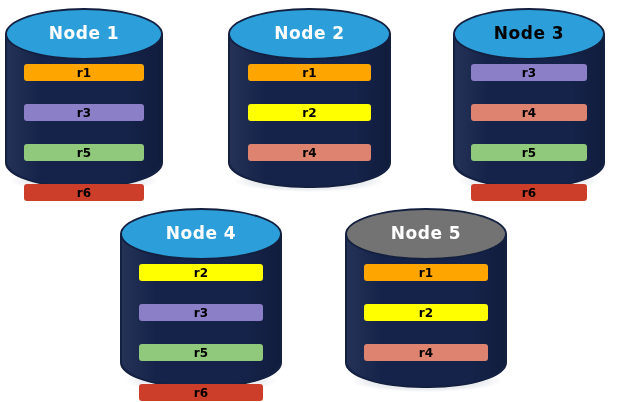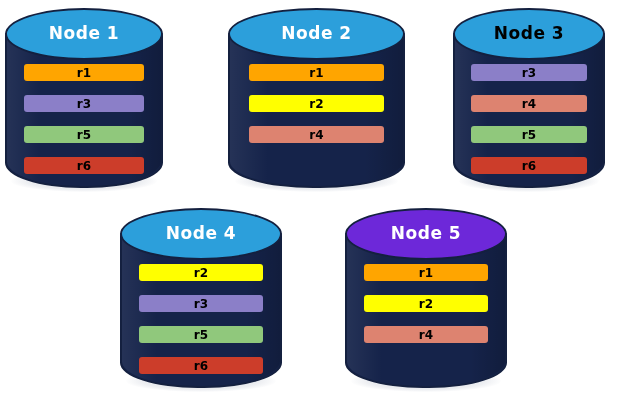--- a/index.html
+++ b/index.html
@@ -99,21 +99,21 @@
   
   .bars {
     position: absolute;
     left: 0;
     right: 0;
     top: 56px;
     z-index: 4;
     display: flex;
     flex-direction: column;
     align-items: center;
-    gap: 14px;
+    gap: 23px;
   }
   .bar {
     width: 76%;
     height: 17px;
     border-radius: 3px;
     display: flex;
     align-items: center;
     justify-content: center;
     box-sizing: border-box;
   }
@@ -142,21 +142,21 @@
           <span class="bar-label" style="color: rgb(0, 0, 0);">r3</span>
         </div>
         <div class="bar" style="background: rgb(144, 200, 124);">
           <span class="bar-label" style="color: rgb(0, 0, 0);">r5</span>
         </div>
         <div class="bar" style="background: rgb(204, 61, 42);">
           <span class="bar-label" style="color: rgb(0, 0, 0);">r6</span>
         </div>
       </div>
     </div>
-    <div class="node" style="left: 228px; top: 8px; width: 177px; height: 180px;">
+    <div class="node" style="left: 228px; top: 8px; width: 163px; height: 180px;">
       <div class="node-shadow"></div>
       <div class="node-body" style="background: rgb(21, 35, 74);"></div>
       <div class="node-top" style="background: rgb(44, 159, 219);">
         <span class="node-title" style="color: rgb(255, 255, 255);">Node  2</span>
       </div>
       <div class="bars">
         <div class="bar" style="background: rgb(255, 165, 0);">
           <span class="bar-label" style="color: rgb(0, 0, 0);">r1</span>
         </div>
         <div class="bar" style="background: rgb(255, 255, 0);">
@@ -205,21 +205,21 @@
           <span class="bar-label" style="color: rgb(0, 0, 0);">r5</span>
         </div>
         <div class="bar" style="background: rgb(204, 61, 42);">
           <span class="bar-label" style="color: rgb(0, 0, 0);">r6</span>
         </div>
       </div>
     </div>
     <div class="node" style="left: 345px; top: 208px; width: 162px; height: 180px;">
       <div class="node-shadow"></div>
       <div class="node-body" style="background: rgb(21, 35, 74);"></div>
-      <div class="node-top" style="background: #6d28d9;">
+      <div class="node-top" style="background: #737373;">
         <span class="node-title" style="color: rgb(255, 255, 255);">Node  5</span>
       </div>
       <div class="bars">
         <div class="bar" style="background: rgb(255, 165, 0);">
           <span class="bar-label" style="color: rgb(0, 0, 0);">r1</span>
         </div>
         <div class="bar" style="background: rgb(255, 255, 0);">
           <span class="bar-label" style="color: rgb(0, 0, 0);">r2</span>
         </div>
         <div class="bar" style="background: rgb(221, 131, 112);">

